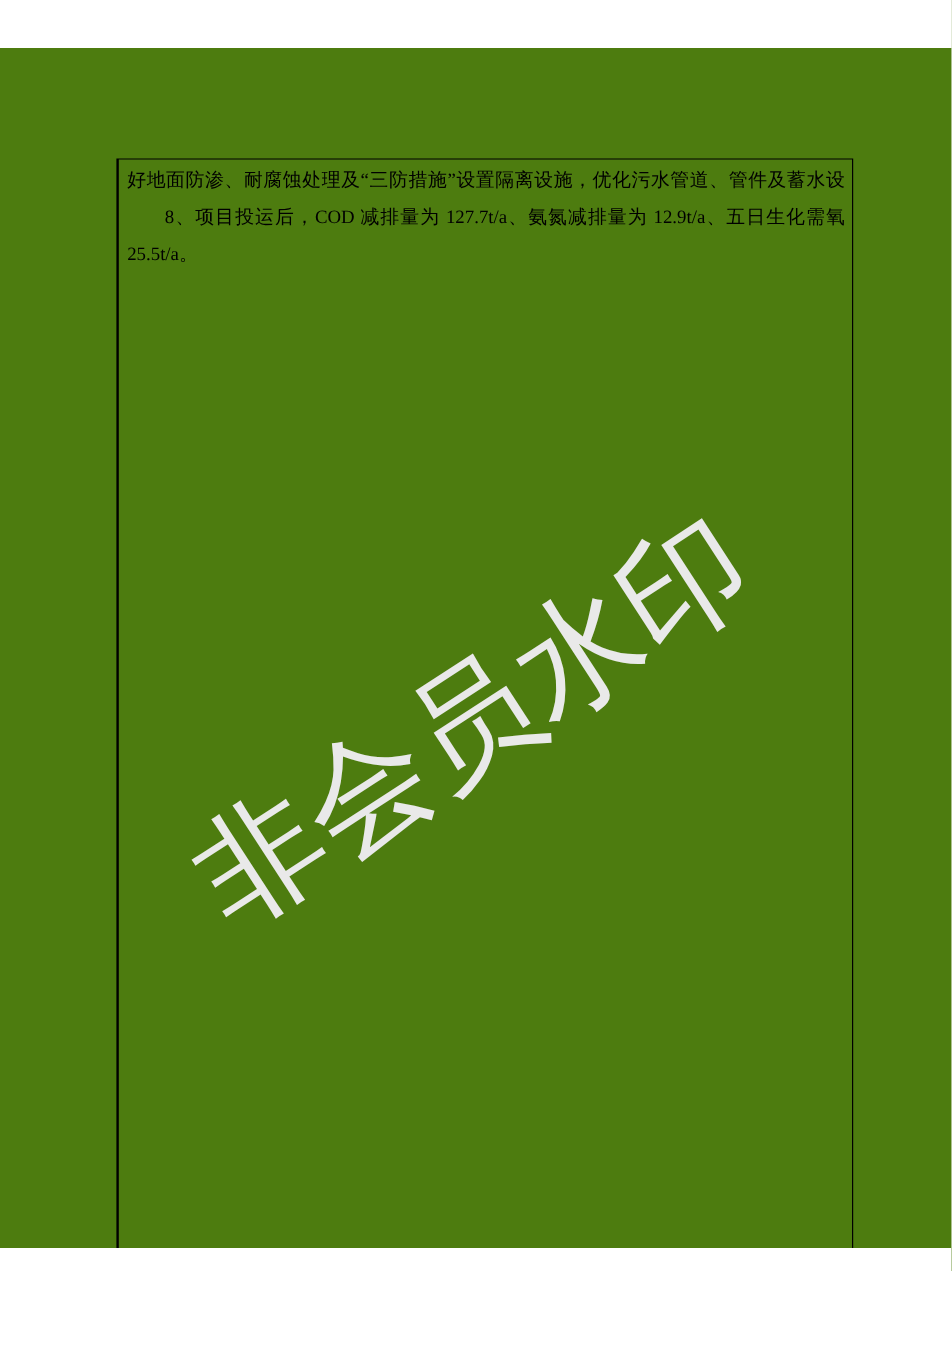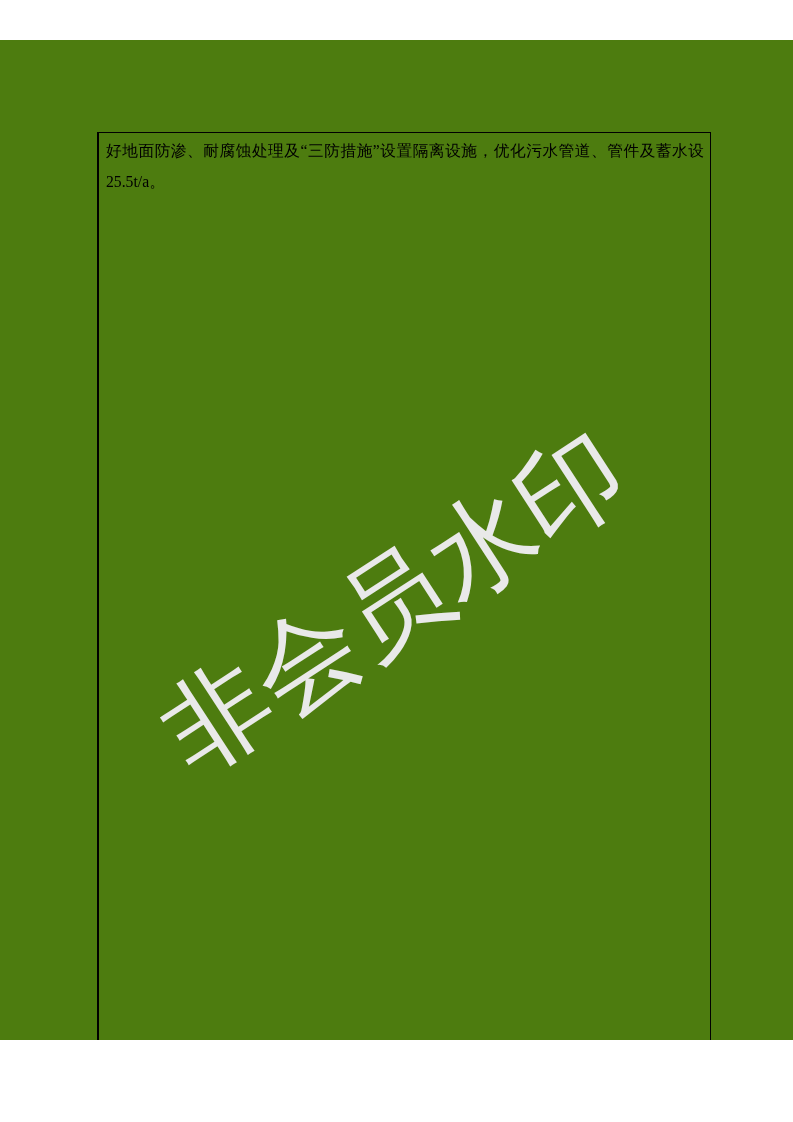--- a/index.html
+++ b/index.html
@@ -69,18 +69,19 @@
 </style>
 </head>
 <body>
 
 <div class="page">
 
   <div class="watermark" style="color: rgb(233, 233, 233);">非会员水印</div>
 
   <div class="content-box">
     <div class="line fill">好地面防渗、耐腐蚀处理及“三防措施”设置隔离设施，优化污水管道、管件及蓄水设</div>
+    <div class="line fill indent">8、项目投运后，COD 减排量为 127.7t/a、氨氮减排量为 12.9t/a、五日生化需氧</div>
     <div class="line">25.5t/a。</div>
   </div>
 
   <div class="page-number">18</div>
 
 </div>
 
 </body></html>

